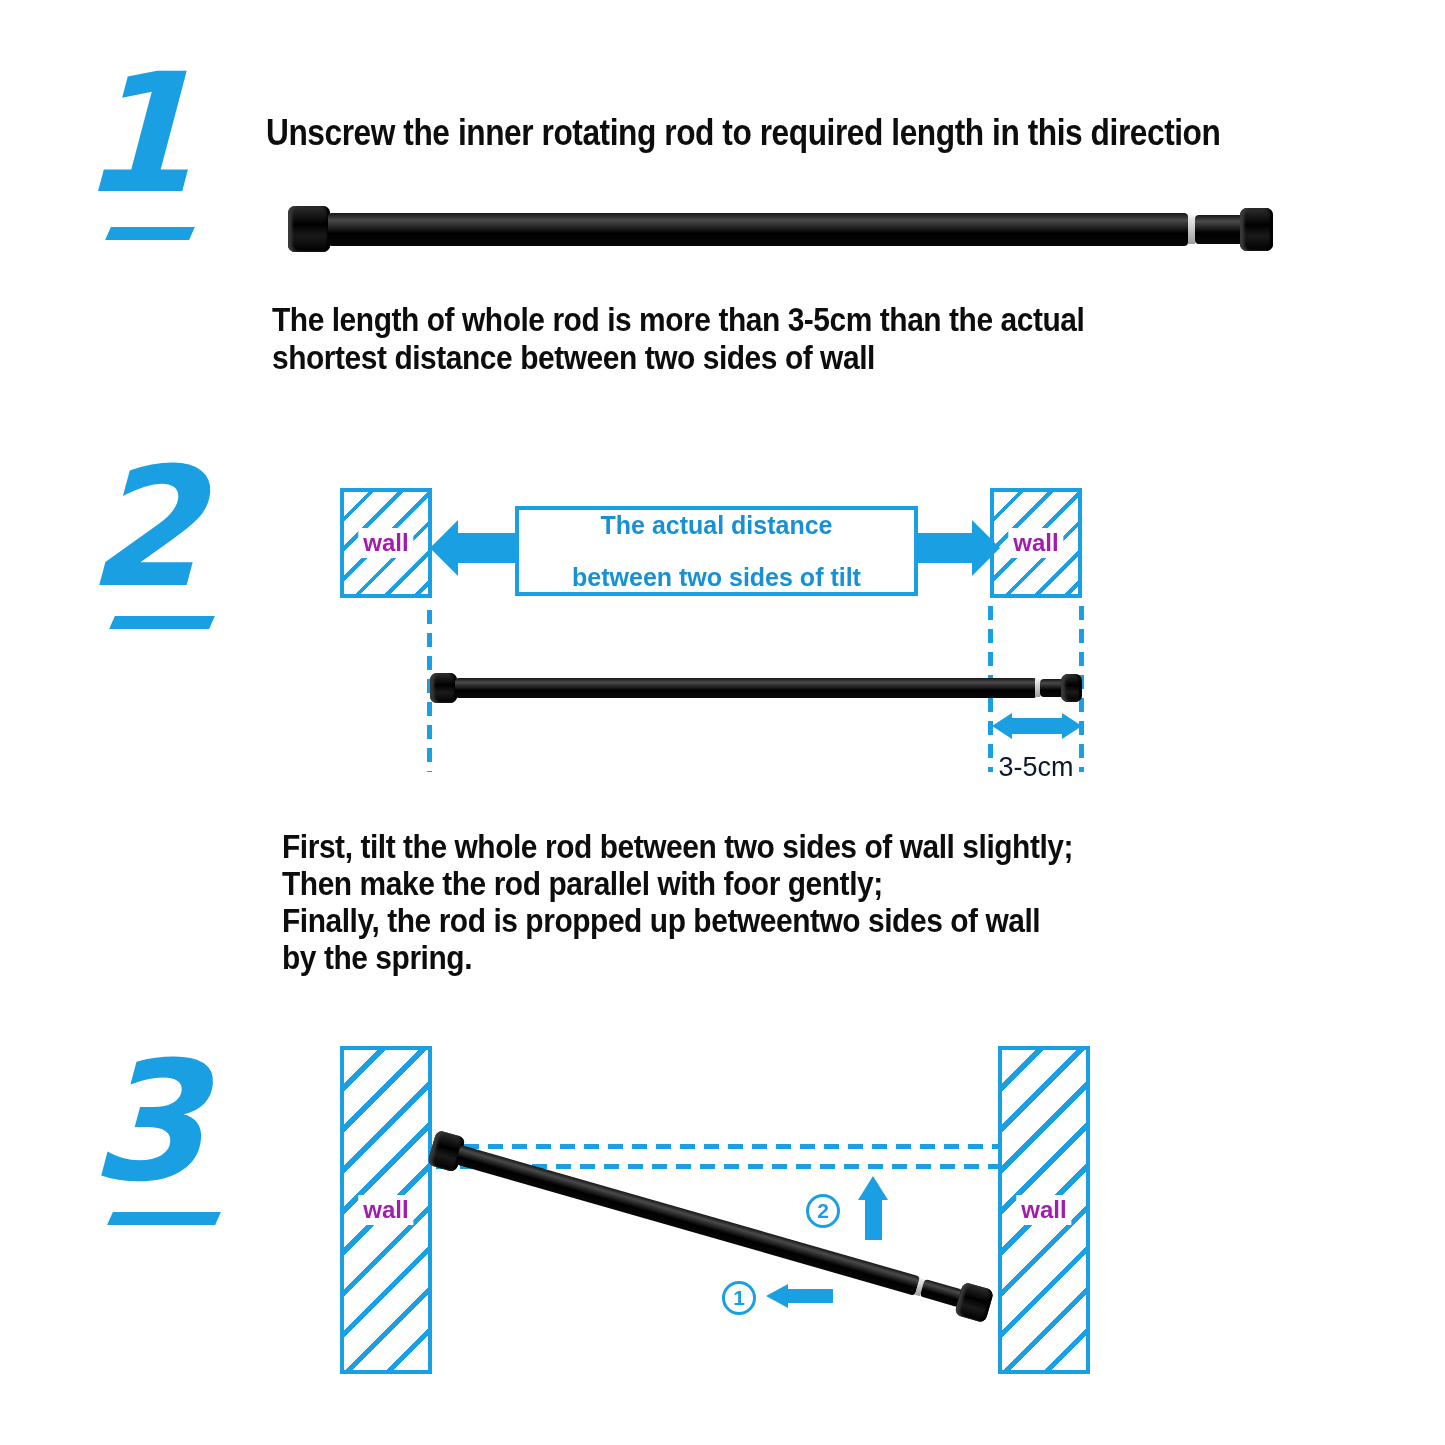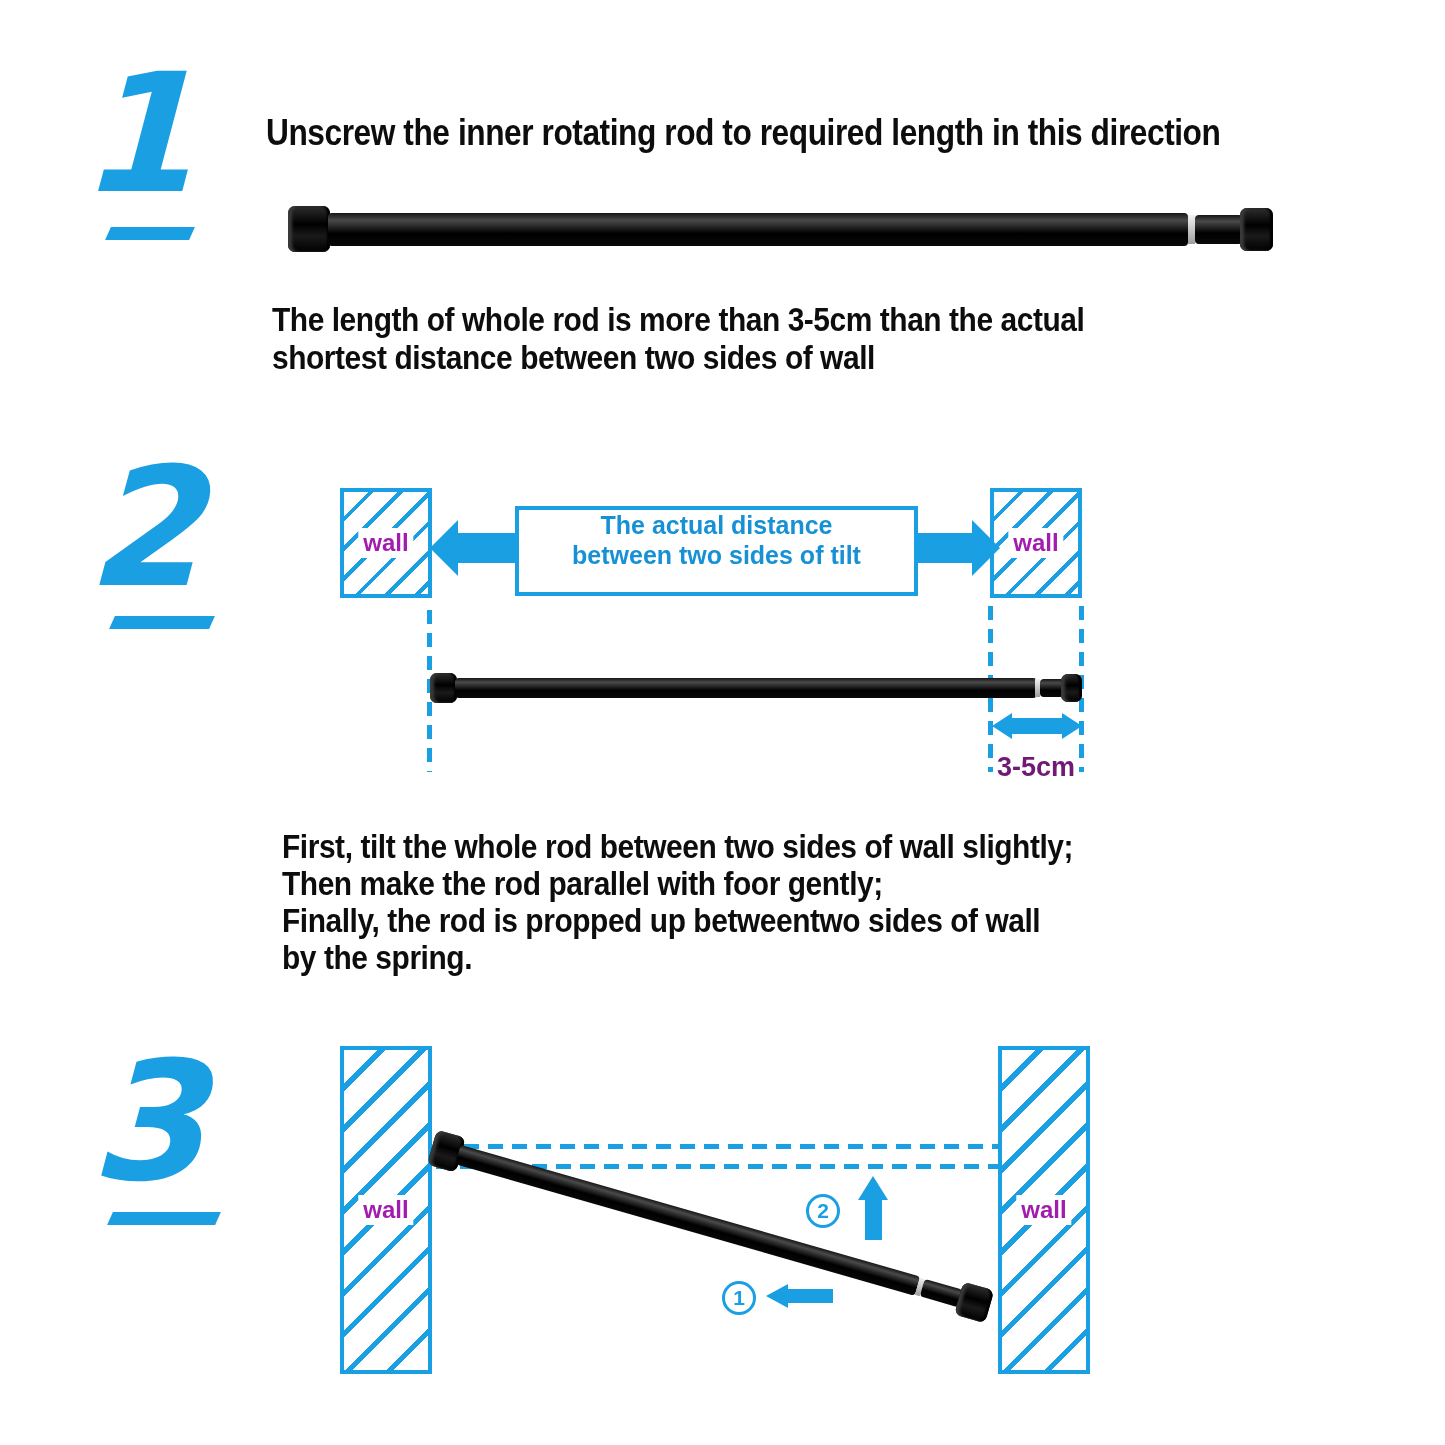--- a/index.html
+++ b/index.html
@@ -40,42 +40,42 @@
     background-image:repeating-linear-gradient(135deg,transparent 0 17px,#1b9fe3 17px 21px);
   }
   .wall.big{background-image:repeating-linear-gradient(135deg,transparent 0 24px,#1b9fe3 24px 29px);}
   .wall-label{
     position:absolute;left:50%;top:50%;transform:translate(-50%,-50%);
     background:#fff;padding:1px 5px;color:#a21caf;font-weight:700;font-size:24px;white-space:nowrap;
   }
   
   .dist-box{
     position:absolute;left:515px;top:506px;width:395px;height:82px;border:4px solid #1b9fe3;background:#fff;
-    display:flex;flex-direction:column;justify-content:flex-start;text-align:center;
+    display:flex;flex-direction:column;justify-content:space-between;text-align:center;
     color:#1791d6;font-weight:700;font-size:25px;line-height:30px;
   }
   
   .shaft{position:absolute;background:#1b9fe3;}
   .tri{position:absolute;width:0;height:0;}
   .tri-left{border-top:28px solid transparent;border-bottom:28px solid transparent;border-right:28px solid #1b9fe3;}
   .tri-right{border-top:28px solid transparent;border-bottom:28px solid transparent;border-left:28px solid #1b9fe3;}
   .tri-left.sm{border-top-width:13px;border-bottom-width:13px;border-right-width:20px;}
   .tri-right.sm{border-top-width:13px;border-bottom-width:13px;border-left-width:20px;}
   .tri-left.xs{border-top-width:12px;border-bottom-width:12px;border-right-width:22px;}
   .tri-up{border-left:15px solid transparent;border-right:15px solid transparent;border-bottom:24px solid #1b9fe3;}
   
   .vdash{position:absolute;width:5px;background:repeating-linear-gradient(180deg,#1b9fe3 0 14px,transparent 14px 23px);}
   .hdash{position:absolute;height:5px;background:repeating-linear-gradient(90deg,#1b9fe3 0 15px,transparent 15px 24px);}
   
   .callout{
     position:absolute;width:28px;height:28px;border:3px solid #1b9fe3;border-radius:50%;
     color:#1b9fe3;font-weight:700;font-size:21px;display:flex;align-items:center;justify-content:center;
   }
   
-  .gap-label{position:absolute;color:#701a75;font-weight:700;font-size:27px;text-align:center;}
+  .gap-label{position:absolute;color:#0f172a;font-weight:400;font-size:27px;text-align:center;}
 </style>
 </head>
 <body>
 
 <div id="canvas">
 
   <div class="stepnum" style="left:95px;top:52px;">1</div>
   <div class="numbar" style="left:108px;top:227px;width:84px;"></div>
 
   <div class="blacktext" id="heading1" style="left:266px;top:112px;">Unscrew the inner rotating rod to required length in this direction</div>

